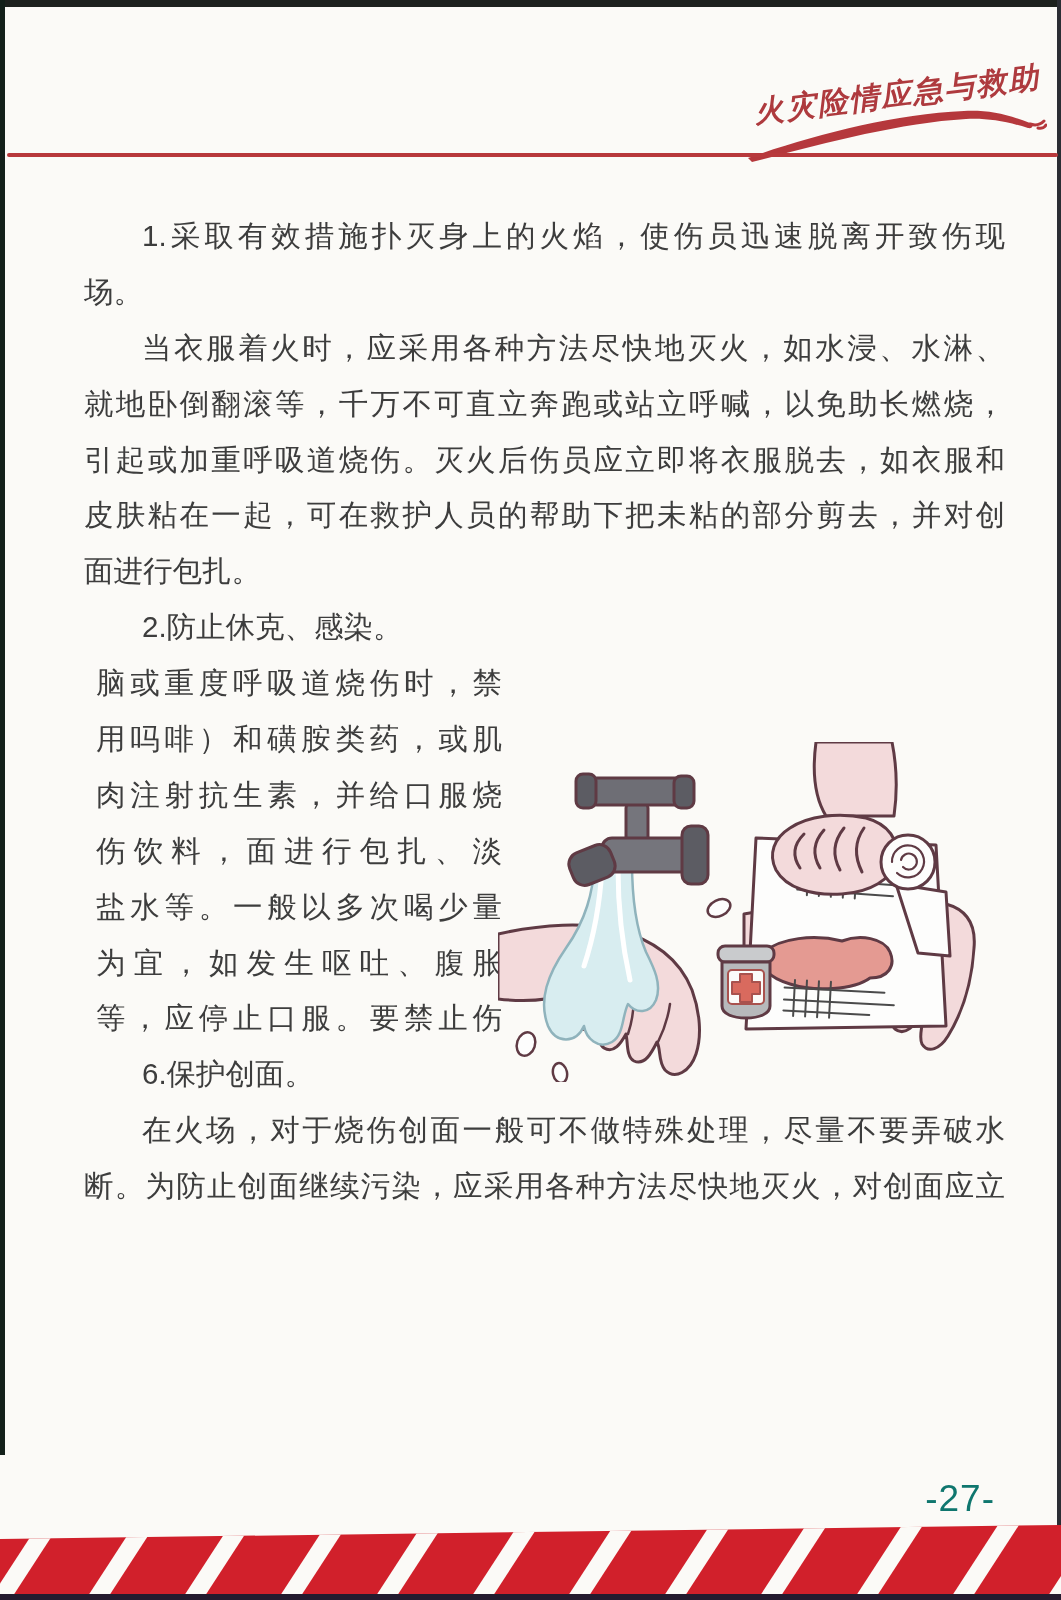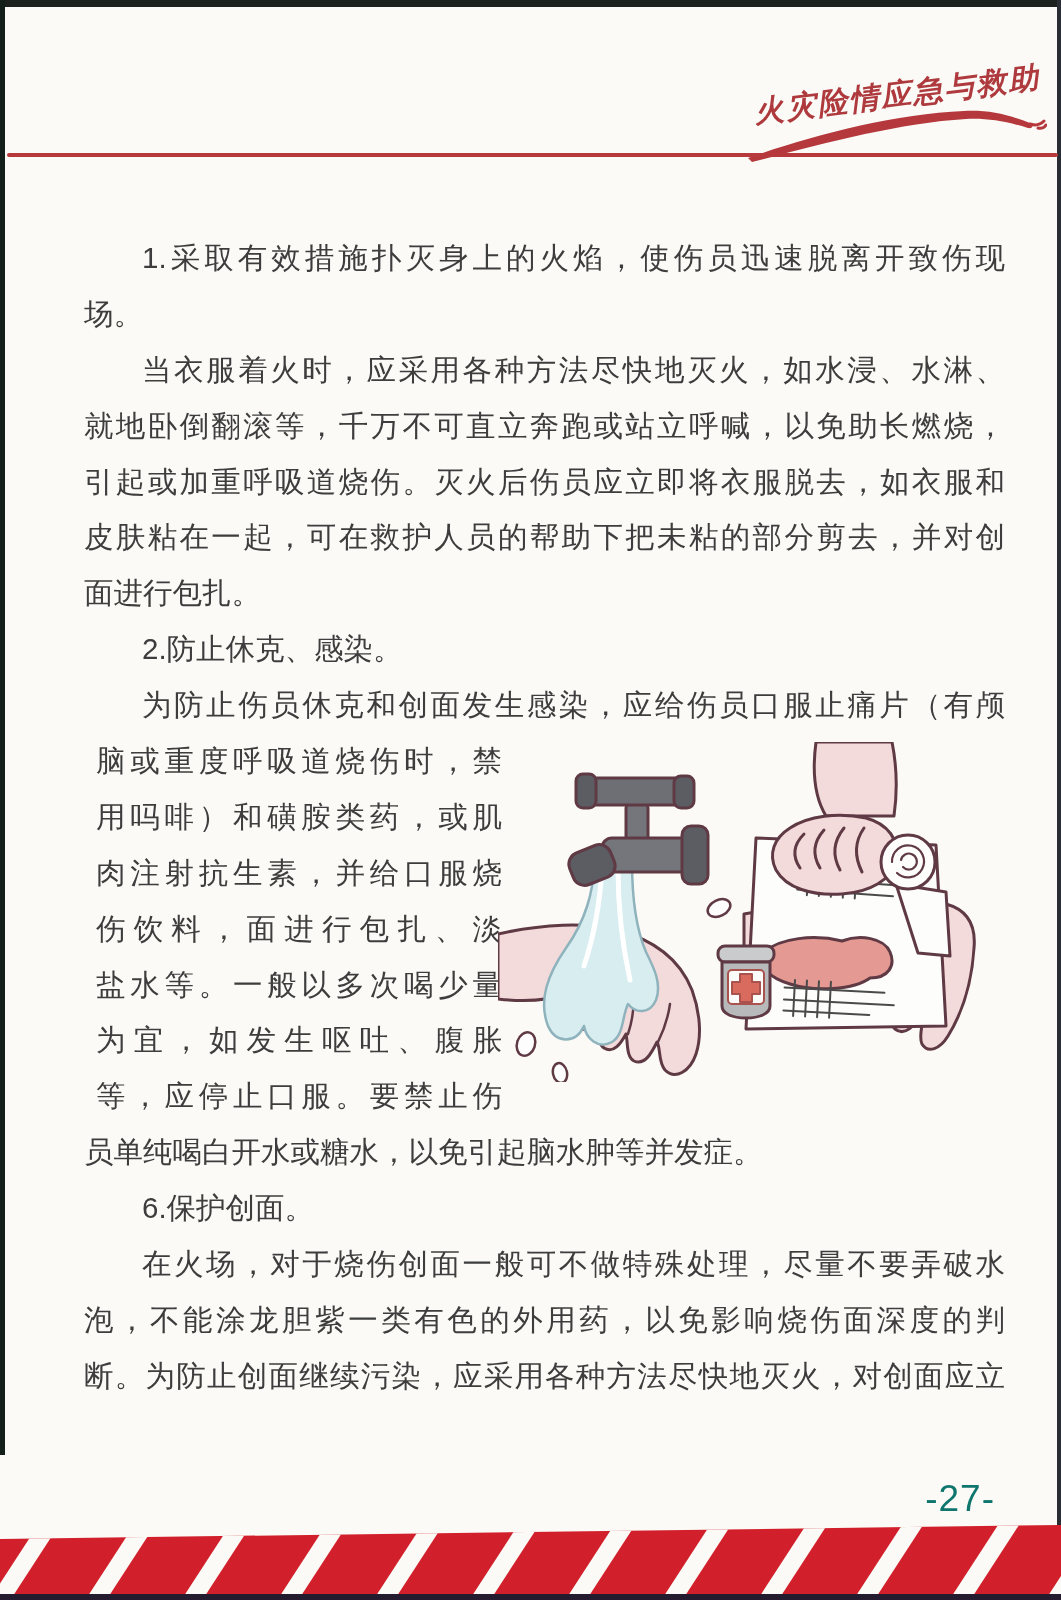--- a/index.html
+++ b/index.html
@@ -9,21 +9,21 @@
   .edge-top{position:absolute;top:0;left:0;right:0;height:7px;background:#1d211e;}
   .edge-left{position:absolute;top:0;left:0;width:5px;height:1455px;background:#13201a;}
   .edge-right{position:absolute;top:0;right:0;width:4px;height:100%;background:#2b2d34;}
   
   .cal-title{position:absolute;left:753px;top:74px;width:300px;
      font-size:30px;font-weight:bold;font-style:italic;color:#ae3a3e;
      letter-spacing:2px;transform:rotate(-7deg);white-space:nowrap;}
   .swoosh{position:absolute;left:742px;top:100px;}
   .red-rule{position:absolute;left:7px;right:3px;top:153px;height:4px;background:#b8393c;border-radius:2px;}
   
-  .body-text{position:absolute;left:84px;top:230px;width:921px;color:#3d3d3d;}
+  .body-text{position:absolute;left:84px;top:208px;width:921px;color:#3d3d3d;}
   .line{height:55.9px;line-height:55.9px;font-size:29.5px;white-space:nowrap;overflow:visible;}
   .line.j{white-space:normal;text-align:justify;text-align-last:justify;overflow:hidden;}
   .line.indent{padding-left:58px;}
   .line.narrow{width:406px;margin-left:12px;}
   
   .illus{position:absolute;left:498px;top:742px;width:480px;height:340px;}
   
   .page-num{position:absolute;right:66px;top:1478px;font-size:37px;color:#0f766e;letter-spacing:1px;}
   
   .stripe-band{position:absolute;left:0;bottom:0;}
@@ -45,32 +45,29 @@
 
   <div class="body-text">
       <div class="line j indent">1.采取有效措施扑灭身上的火焰，使伤员迅速脱离开致伤现</div>
       <div class="line">场。</div>
       <div class="line j indent">当衣服着火时，应采用各种方法尽快地灭火，如水浸、水淋、</div>
       <div class="line j">就地卧倒翻滚等，千万不可直立奔跑或站立呼喊，以免助长燃烧，</div>
       <div class="line j">引起或加重呼吸道烧伤。灭火后伤员应立即将衣服脱去，如衣服和</div>
       <div class="line j">皮肤粘在一起，可在救护人员的帮助下把未粘的部分剪去，并对创</div>
       <div class="line">面进行包扎。</div>
       <div class="line indent">2.防止休克、感染。</div>
-      <div class="line j indent">为防止伤员休克和创面发生感染，应给伤员口服止痛片（有颅</div>
       <div class="line j narrow">脑或重度呼吸道烧伤时，禁</div>
       <div class="line j narrow">用吗啡）和磺胺类药，或肌</div>
       <div class="line j narrow">肉注射抗生素，并给口服烧</div>
       <div class="line j narrow">伤饮料，面进行包扎、淡</div>
       <div class="line j narrow">盐水等。一般以多次喝少量</div>
       <div class="line j narrow">为宜，如发生呕吐、腹胀</div>
       <div class="line j narrow">等，应停止口服。要禁止伤</div>
-      <div class="line">员单纯喝白开水或糖水，以免引起脑水肿等并发症。</div>
       <div class="line indent">6.保护创面。</div>
       <div class="line j indent">在火场，对于烧伤创面一般可不做特殊处理，尽量不要弄破水</div>
-      <div class="line j">泡，不能涂龙胆紫一类有色的外用药，以免影响烧伤面深度的判</div>
       <div class="line j">断。为防止创面继续污染，应采用各种方法尽快地灭火，对创面应立</div>
     </div>
 
   <svg class="illus" viewBox="0 0 480 340">
     <g stroke="#5f3a44" stroke-width="3" stroke-linejoin="round" stroke-linecap="round">
 
       <g>
         <path d="M0,192 C45,182 88,180 118,188 C158,198 182,218 194,248 C202,270 204,294 198,312 C192,330 177,338 167,328 C160,320 163,307 159,300 C154,310 147,324 136,319 C128,315 130,300 128,292 C123,301 116,312 106,306 C98,300 102,286 100,278 C93,285 84,292 76,284 C68,276 76,262 72,252 C52,258 25,260 0,257 Z" fill="#f3dadb"></path>
         <path d="M160,300 C166,288 170,276 172,262 M130,292 C134,280 136,268 136,254" stroke-width="2.5" fill="none"></path>
       </g>

